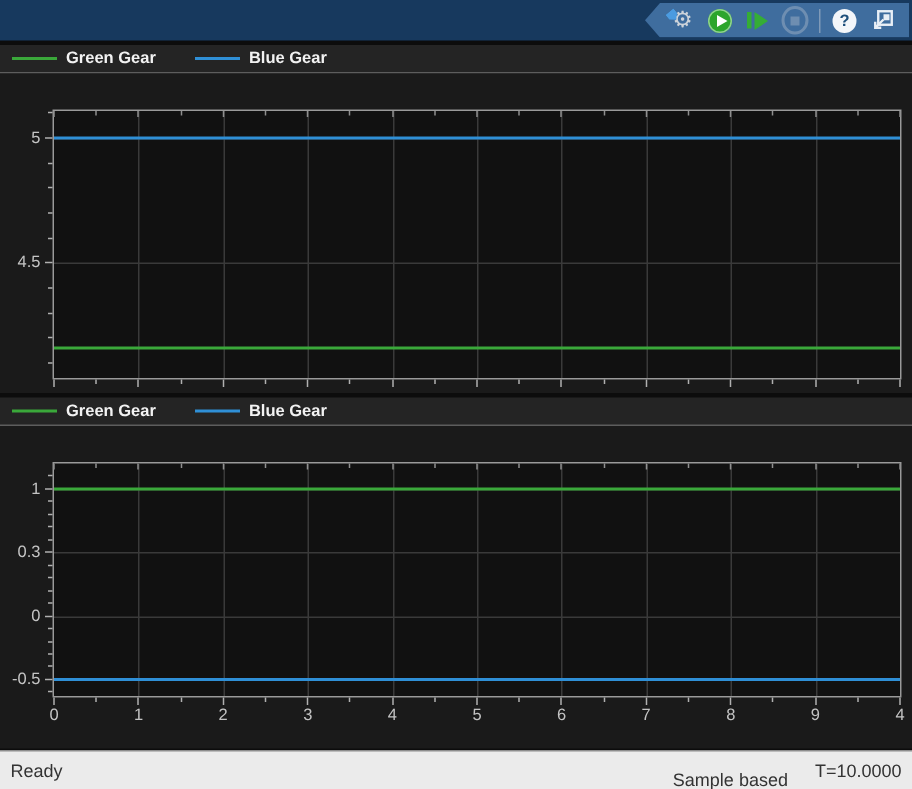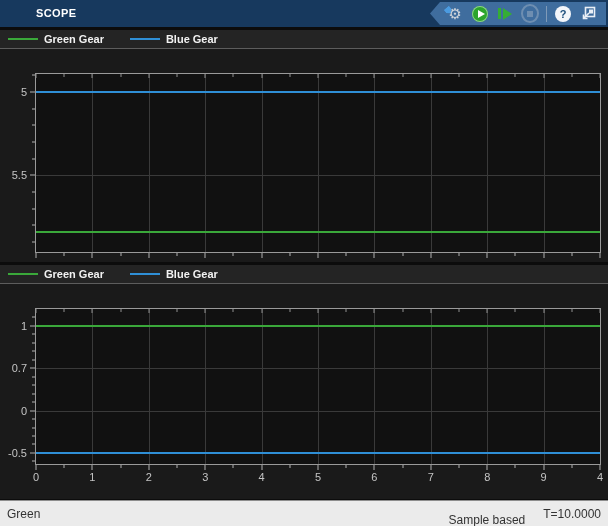--- a/index.html
+++ b/index.html
@@ -83,21 +83,20 @@
     display:flex;align-items:center;color:#333333;font-size:12px;
     padding:0 7px;margin-top:1px;
   }
   .status-left{flex:1;}
   .status-sample{margin-right:18px;margin-top:12px;}
 </style>
 </head>
 <body>
 
 <div class="toolstrip">
-  <div class="tab active">SCOPE</div>
 
   <div class="quick-toolbar">
     <div class="tool-btn">
       <span class="gear-glyph">⚙</span>
       <span class="gear-badge"></span>
     </div>
     <div class="tool-btn">
       <span class="run-circle">
         <span class="run-tri"></span>
       </span>
@@ -187,21 +186,21 @@
       <div class="xtick-top minor" style="left: 75%;"></div>
       <div class="xtick minor" style="left: 85%;"></div>
       <div class="xtick-top minor" style="left: 85%;"></div>
       <div class="xtick minor" style="left: 95%;"></div>
       <div class="xtick-top minor" style="left: 95%;"></div>
       <div class="hgrid" style="top: 10.0281%;"></div>
       <div class="ytick major" style="top: 10.0281%;"></div>
       <div class="ylabel" style="top: 10.0281%;">5</div>
       <div class="hgrid" style="top: 56.8885%;"></div>
       <div class="ytick major" style="top: 56.8885%;"></div>
-      <div class="ylabel" style="top: 56.8885%;">5.5</div>
+      <div class="ylabel" style="top: 56.8885%;">4.5</div>
       <div class="ytick minor" style="top: 94.3768%;"></div>
       <div class="ytick minor" style="top: 85.0047%;"></div>
       <div class="ytick minor" style="top: 75.6326%;"></div>
       <div class="ytick minor" style="top: 66.2605%;"></div>
       <div class="ytick minor" style="top: 47.5164%;"></div>
       <div class="ytick minor" style="top: 38.1443%;"></div>
       <div class="ytick minor" style="top: 28.7723%;"></div>
       <div class="ytick minor" style="top: 19.4002%;"></div>
       <div class="ytick minor" style="top: 0.656045%;"></div>
       <div class="series-line" style="top: 88.7535%; background: rgb(58, 168, 58);"></div>
@@ -282,21 +281,21 @@
       <div class="xtick-top minor" style="left: 75%;"></div>
       <div class="xtick minor" style="left: 85%;"></div>
       <div class="xtick-top minor" style="left: 85%;"></div>
       <div class="xtick minor" style="left: 95%;"></div>
       <div class="xtick-top minor" style="left: 95%;"></div>
       <div class="hgrid" style="top: 10.8315%;"></div>
       <div class="ytick major" style="top: 10.8315%;"></div>
       <div class="ylabel" style="top: 10.8315%;">1</div>
       <div class="hgrid" style="top: 38.1838%;"></div>
       <div class="ytick major" style="top: 38.1838%;"></div>
-      <div class="ylabel" style="top: 38.1838%;">0.7</div>
+      <div class="ylabel" style="top: 38.1838%;">0.3</div>
       <div class="hgrid" style="top: 65.5361%;"></div>
       <div class="ytick major" style="top: 65.5361%;"></div>
       <div class="ylabel" style="top: 65.5361%;">0</div>
       <div class="hgrid" style="top: 92.8884%;"></div>
       <div class="ytick major" style="top: 92.8884%;"></div>
       <div class="ylabel" style="top: 92.8884%;">-0.5</div>
       <div class="ytick minor" style="top: 98.3589%;"></div>
       <div class="ytick minor" style="top: 87.4179%;"></div>
       <div class="ytick minor" style="top: 81.9475%;"></div>
       <div class="ytick minor" style="top: 76.477%;"></div>
@@ -309,16 +308,16 @@
       <div class="ytick minor" style="top: 27.2429%;"></div>
       <div class="ytick minor" style="top: 21.7724%;"></div>
       <div class="ytick minor" style="top: 16.302%;"></div>
       <div class="ytick minor" style="top: 5.36105%;"></div>
       <div class="series-line" style="top: 10.8315%; background: rgb(58, 168, 58);"></div>
       <div class="series-line" style="top: 92.8884%; background: rgb(47, 143, 214);"></div>
     </div>
 </div>
 
 <div class="statusbar">
-  <span class="status-left">Green</span>
+  <span class="status-left">Ready</span>
   <span class="status-sample">Sample based</span>
   <span class="status-time">T=10.0000</span>
 </div>
 
 </body></html>

